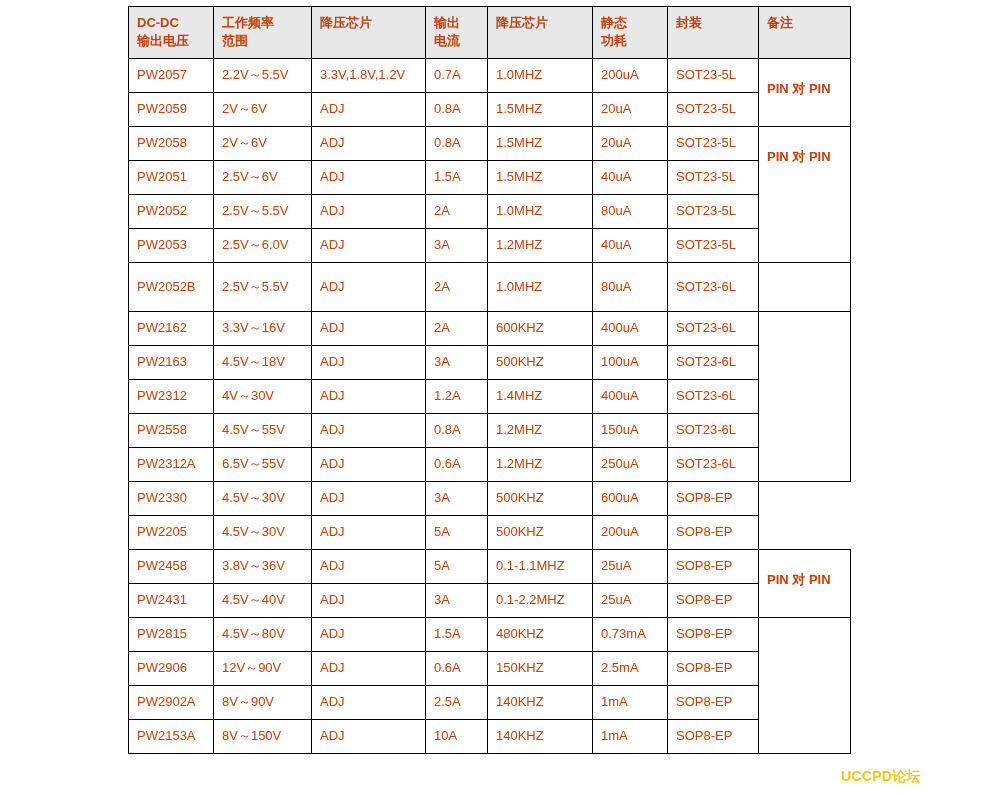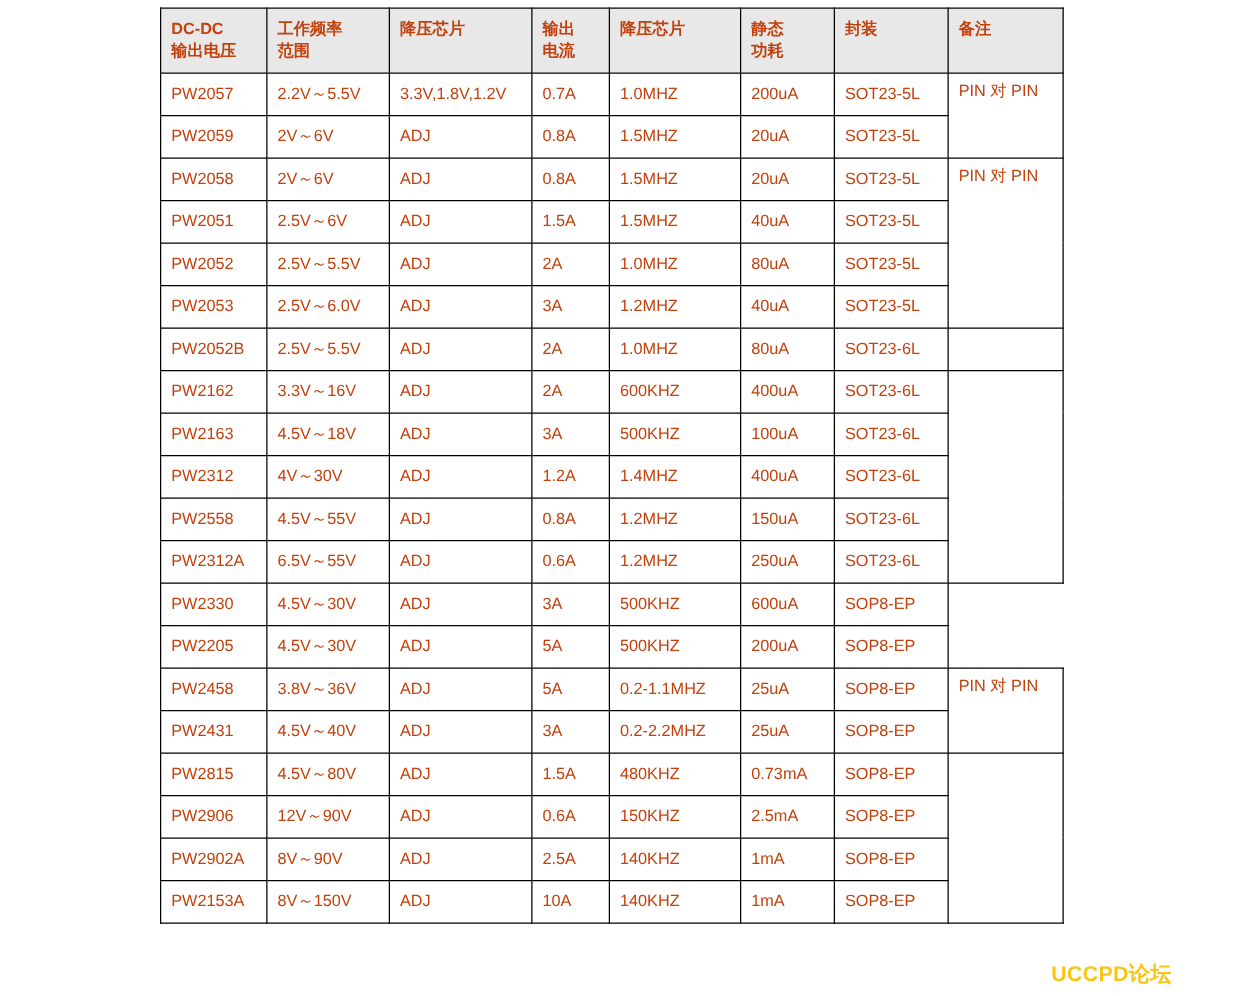--- a/index.html
+++ b/index.html
@@ -46,27 +46,28 @@
   table.spec thead th {
     background: #e8e8e8;
     font-weight: bold;
     vertical-align: top;
     padding-top: 7px;
     padding-bottom: 7px;
   }
   table.spec thead th .ln { display: block; white-space: nowrap; }
   table.spec td.note {
     vertical-align: top;
-    padding-top: 5px;
+    padding-top: 21px;
+    font-weight: bold;
   }
   .watermark {
     position: absolute;
     left: 841px;
     top: 768px;
-    font-size: 17px;
+    font-size: 14px;
     color: #f5c518;
     font-weight: bold;
     letter-spacing: 0.3px;
     white-space: nowrap;
   }
 </style>
 </head>
 <body>
 
 <div id="page">
@@ -258,32 +259,32 @@
         <td>500KHZ</td>
         <td>200uA</td>
         <td>SOP8-EP</td>
       </tr>
 
       <tr>
         <td>PW2458</td>
         <td>3.8V～36V</td>
         <td>ADJ</td>
         <td>5A</td>
-        <td>0.2-1.1MHZ</td>
+        <td>0.1-1.1MHZ</td>
         <td>25uA</td>
         <td>SOP8-EP</td>
         <td class="note" rowspan="2">PIN 对 PIN</td>
       </tr>
 
       <tr>
         <td>PW2431</td>
         <td>4.5V～40V</td>
         <td>ADJ</td>
         <td>3A</td>
-        <td>0.2-2.2MHZ</td>
+        <td>0.1-2.2MHZ</td>
         <td>25uA</td>
         <td>SOP8-EP</td>
       </tr>
 
       <tr>
         <td>PW2815</td>
         <td>4.5V～80V</td>
         <td>ADJ</td>
         <td>1.5A</td>
         <td>480KHZ</td>

